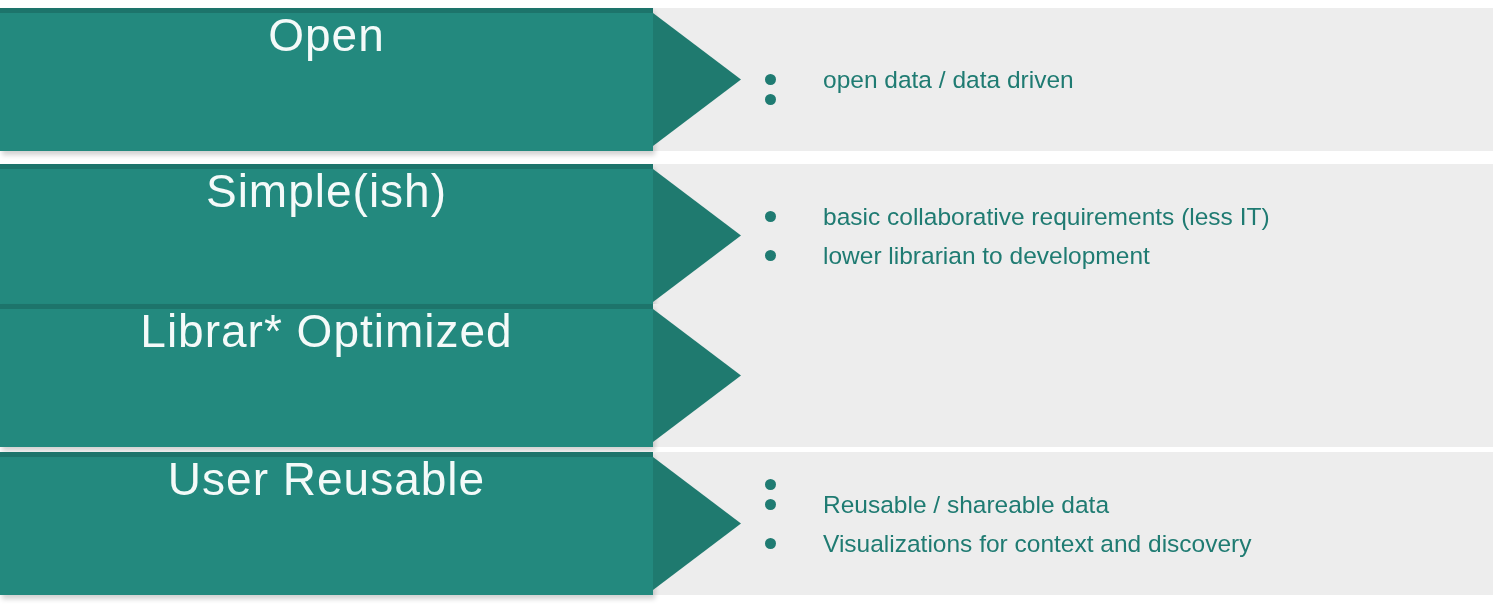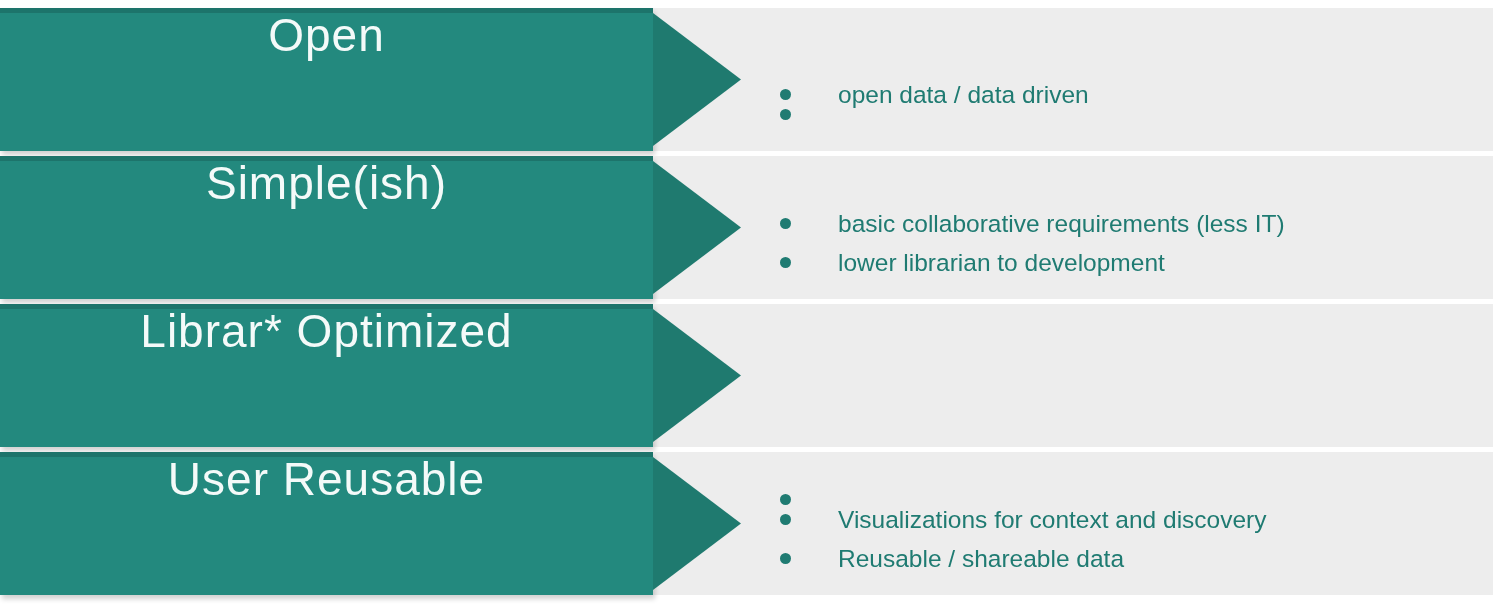--- a/index.html
+++ b/index.html
@@ -38,21 +38,21 @@
   .banner-title{
     margin:0;
     color:var(--title-color);
     font-size:46px;
     font-weight:100;
     letter-spacing:1px;
     white-space:nowrap;
   }
   .bullets{
     position:absolute;left:765px;top:0;right:30px;height:143px;
-    margin:15px;padding:0;list-style:none;
+    margin:0;padding:0;list-style:none;
     display:flex;flex-direction:column;justify-content:center;
   }
   .bullet{
     position:relative;
     padding-left:58px;
     line-height:39px;
     font-size:24.5px;
     color:var(--teal-text);
     white-space:nowrap;
   }
@@ -80,21 +80,21 @@
       <li class="bullet">
         <span class="dot"></span>
         <span>open data / data driven</span>
       </li>
       <li class="bullet">
         <span class="dot"></span>
       </li>
     </ul>
   </section>
 
-  <section class="row" style="top:156px">
+  <section class="row" style="top:164px">
     <div class="row-strip"></div>
     <div class="arrow">
       <div class="arrow-body">
         <h2 class="banner-title">Simple(ish)</h2>
       </div>
       <div class="arrow-head"></div>
     </div>
     <ul class="bullets">
       <li class="bullet">
         <span class="dot"></span>
@@ -124,22 +124,22 @@
         <h2 class="banner-title">User Reusable</h2>
       </div>
       <div class="arrow-head"></div>
     </div>
     <ul class="bullets">
       <li class="bullet">
         <span class="dot"></span>
       </li>
       <li class="bullet">
         <span class="dot"></span>
-        <span>Visualizations for context and discovery</span>
+        <span>Reusable / shareable data</span>
       </li>
       <li class="bullet">
         <span class="dot"></span>
-        <span>Reusable / shareable data</span>
+        <span>Visualizations for context and discovery</span>
       </li>
     </ul>
   </section>
 
 </div>
 
 </body></html>

